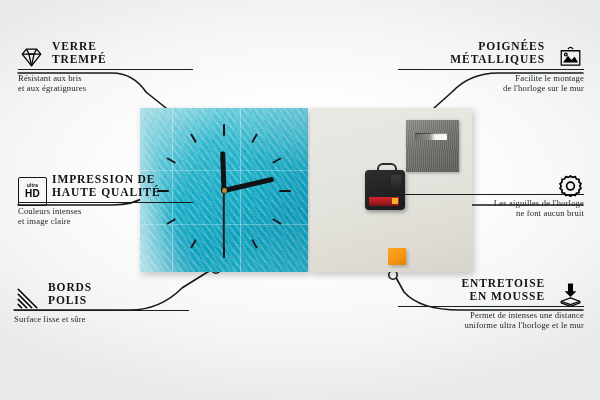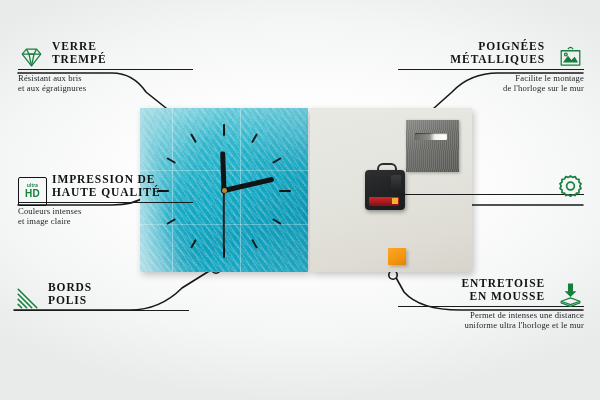--- a/index.html
+++ b/index.html
@@ -90,21 +90,21 @@
   
   .feature{position:absolute;width:175px;}
   .feature.right{text-align:right;}
   .f-head{display:flex;align-items:center;gap:7px;}
   .feature.right .f-head{justify-content:flex-end;gap:12px;}
   .f-title{
     font-family:"Liberation Serif", serif;
     font-weight:bold;font-size:11.5px;line-height:12.5px;
     letter-spacing:.9px;color:#121314;text-transform:uppercase;
   }
-  .f-icon{width:27px;height:17px;flex:0 0 27px;color:#15803d;}
+  .f-icon{width:27px;height:17px;flex:0 0 27px;color:#000000;}
   .f-rule{height:1px;background:#1a1b1c;margin:4px 0 3px;}
   .f-desc{
     font-family:"Liberation Serif", serif;
     font-size:8.6px;line-height:10.4px;color:#24262a;letter-spacing:.15px;
   }
 
   #f-verre{left:18px;top:40px;}
   #f-impression{left:18px;top:173px;}
   #f-bords{left:14px;top:281px;}
   #f-poignees{left:407px;top:40px;}
@@ -243,20 +243,23 @@
             <path d="M5 17 L15 27"></path>
             <path d="M5 23 L9 27"></path>
         </svg>
       </span>
       <span class="f-title">
         <span>BORDS</span><br>
         <span>POLIS</span>
       </span>
     </div>
     <div class="f-rule"></div>
+    <div class="f-desc">
+      <span>Surface lisse et sûre</span>
+    </div>
   </div>
 
   <div class="feature right" id="f-poignees">
     <div class="f-head">
       <span class="f-title">
         <span>POIGNÉES</span><br>
         <span>MÉTALLIQUES</span>
       </span>
       <span class="f-icon">
         <svg viewBox="0 0 32 32" fill="none" stroke="currentColor" stroke-width="1.5" stroke-linejoin="round">
@@ -277,20 +280,24 @@
   <div class="feature right" id="f-mecanisme">
     <div class="f-head">
       <span class="f-icon">
         <svg viewBox="0 0 32 32" fill="none" stroke="currentColor" stroke-width="2" stroke-linejoin="round">
           <path d="M16 3.5 L18.6 5.2 L21.6 4.3 L23 7.1 L26.1 7.6 L26 10.8 L28.5 12.7 L27 15.5 L28.5 18.3 L26 20.2 L26.1 23.4 L23 23.9 L21.6 26.7 L18.6 25.8 L16 27.5 L13.4 25.8 L10.4 26.7 L9 23.9 L5.9 23.4 L6 20.2 L3.5 18.3 L5 15.5 L3.5 12.7 L6 10.8 L5.9 7.6 L9 7.1 L10.4 4.3 L13.4 5.2 Z"></path>
           <circle cx="16" cy="15.5" r="4.6"></circle>
         </svg>
       </span>
     </div>
     <div class="f-rule"></div>
+    <div class="f-desc">
+      <span>Les aiguilles de l'horloge</span><br>
+      <span>ne font aucun bruit</span>
+    </div>
   </div>
 
   <div class="feature right" id="f-entretoise">
     <div class="f-head">
       <span class="f-title">
         <span>ENTRETOISE</span><br>
         <span>EN MOUSSE</span>
       </span>
       <span class="f-icon">
         <svg viewBox="0 0 32 32" fill="none" stroke="currentColor" stroke-width="1.5" stroke-linejoin="round">

